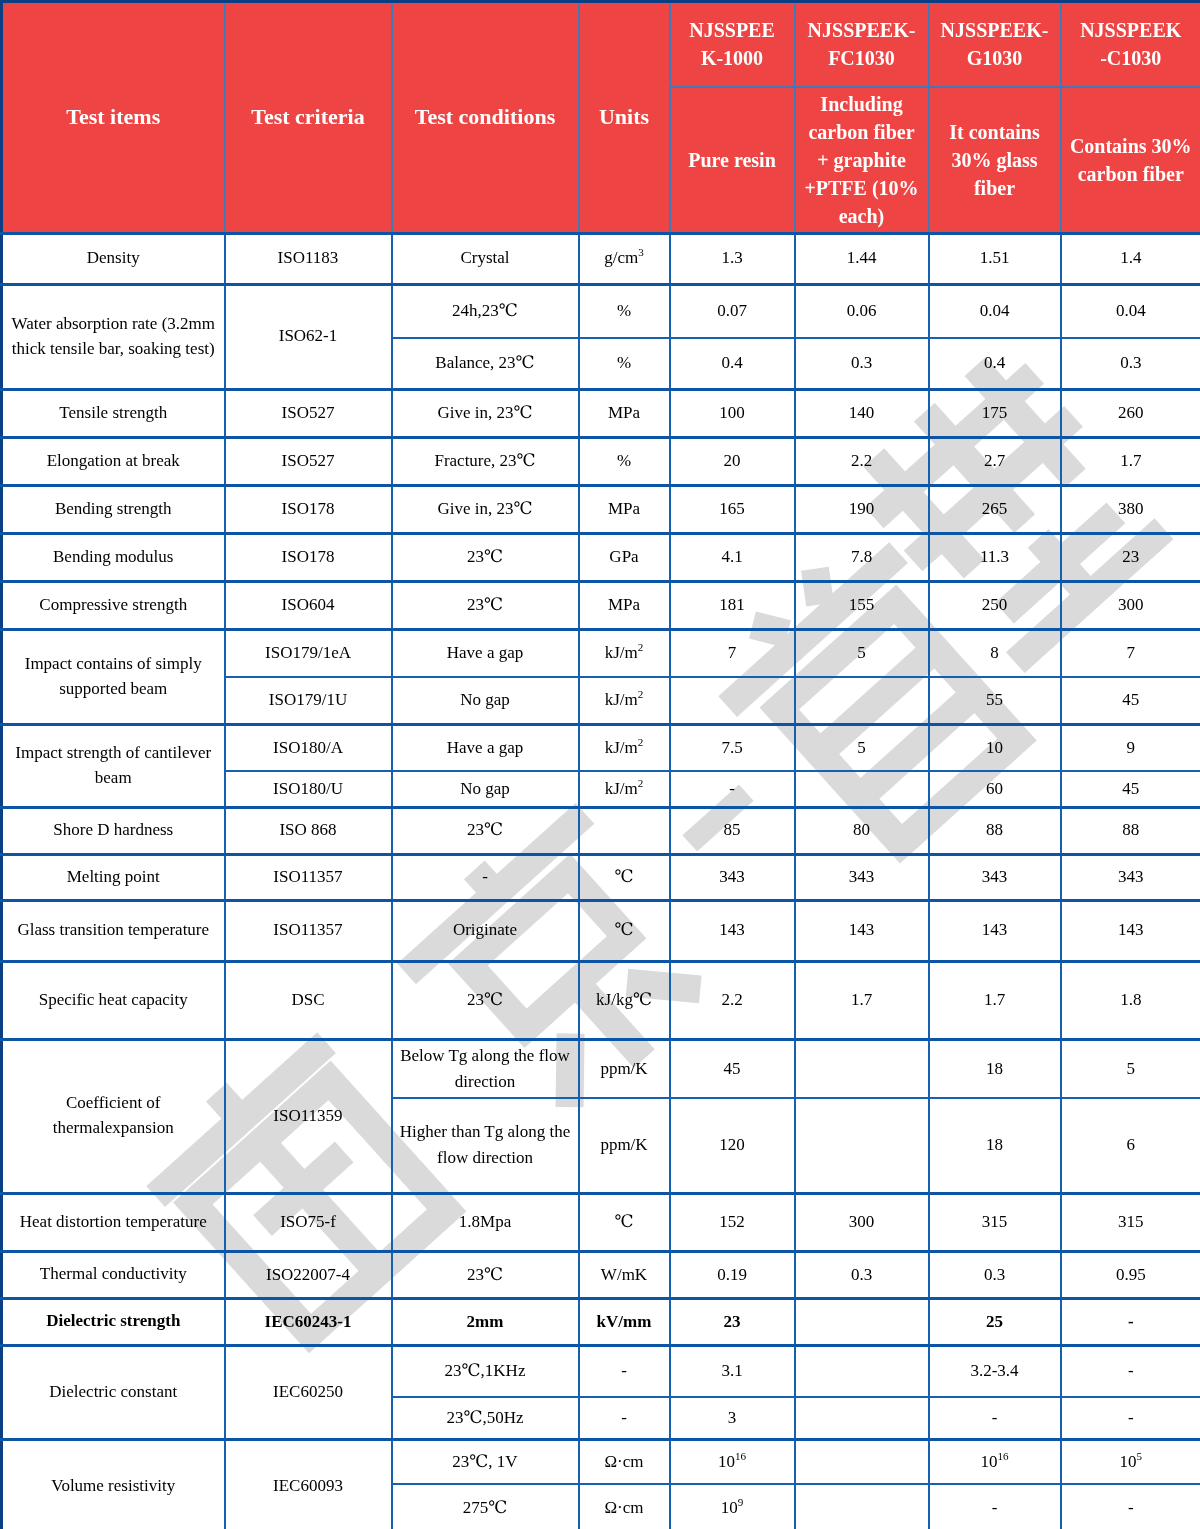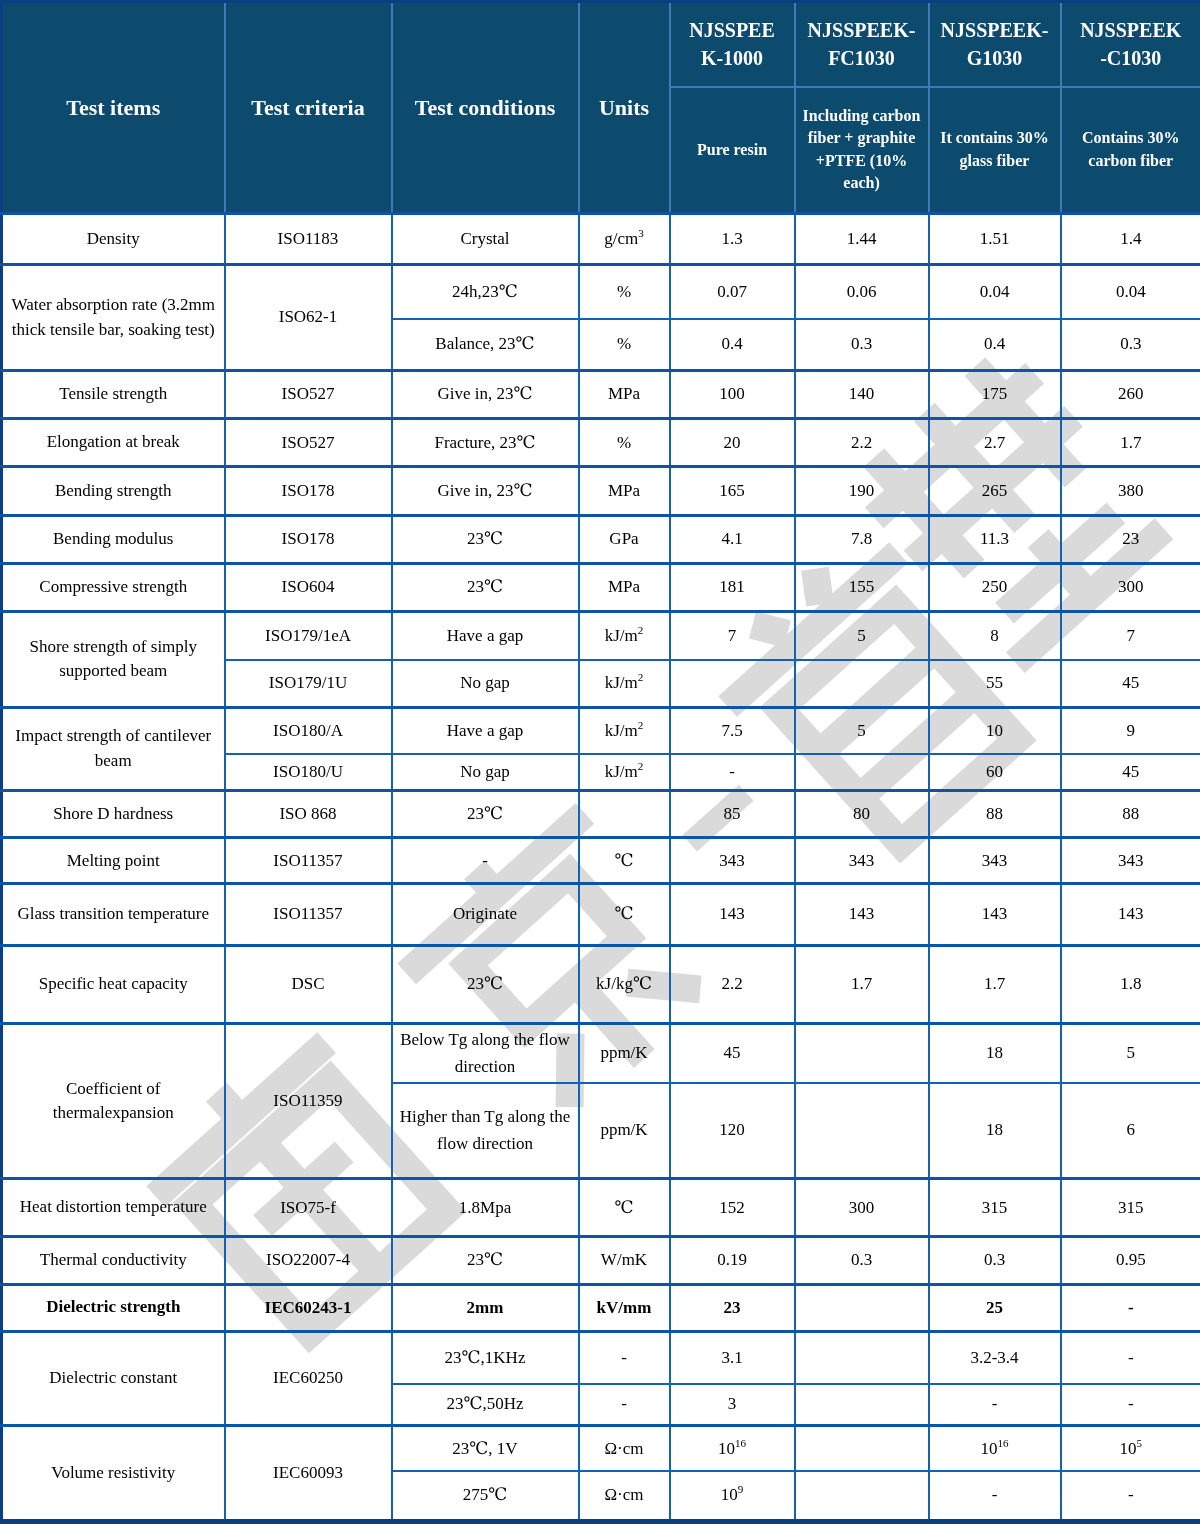--- a/index.html
+++ b/index.html
@@ -1,25 +1,25 @@
 <!DOCTYPE html>
 <html><head>
 <meta charset="utf-8">
 <style>
   html,body{margin:0;padding:0;background:#fff;}
   .page{position:relative;width:1200px;height:1529px;background:#ffffff;overflow:hidden;
         font-family:"Liberation Serif","DejaVu Serif",serif;}
   .wm{position:absolute;left:0;top:0;width:1200px;height:1529px;z-index:0;pointer-events:none;}
   table.spec{position:relative;z-index:1;width:1200px;height:1524px;border-collapse:collapse;
         table-layout:fixed;border:3px solid #0b3e82;border-bottom-width:5px;}
-  thead th{background:#0c4a6e;color:#ffffff;border:2px solid #4179b8;font-weight:bold;
+  thead th{background:#ef4444;color:#ffffff;border:2px solid #4179b8;font-weight:bold;
         text-align:center;vertical-align:middle;padding:2px 4px;}
   th.lhead{font-size:22px;}
   th.pname{font-size:20px;white-space:pre-line;line-height:1.4;}
-  th.pdesc{font-size:16px;line-height:1.4;padding:2px 6px;margin-left:13px;}
+  th.pdesc{font-size:20px;line-height:1.4;padding:2px 6px;margin-left:13px;}
   tbody td{border:2px solid #1461b1;background:transparent;color:#000;text-align:center;
         vertical-align:middle;font-size:17px;line-height:1.55;padding:2px 5px;}
   tbody td.gt{border-top:3px solid #0c55a4;}
   tbody td sup{font-size:0.65em;line-height:0;}
   .c-item{line-height:1.45;}
 </style>
 </head>
 <body>
 
 <div class="page">
@@ -171,21 +171,21 @@
           <td class="c-item gt">Compressive strength</td>
           <td class="c-crit gt">ISO604</td>
           <td class="c-cond gt">23℃</td>
           <td class="c-unit gt">MPa</td>
           <td class="c-val gt">181</td>
           <td class="c-val gt">155</td>
           <td class="c-val gt">250</td>
           <td class="c-val gt">300</td>
         </tr>
         <tr style="height: 48px;">
-          <td class="c-item gt" rowspan="2">Shore strength of simply supported beam</td>
+          <td class="c-item gt" rowspan="2">Impact contains of simply supported beam</td>
           <td class="c-crit gt">ISO179/1eA</td>
           <td class="c-cond gt">Have a gap</td>
           <td class="c-unit gt">kJ/m<sup>2</sup></td>
           <td class="c-val gt">7</td>
           <td class="c-val gt">5</td>
           <td class="c-val gt">8</td>
           <td class="c-val gt">7</td>
         </tr>
         <tr style="height: 47px;">
           <td class="c-crit">ISO179/1U</td>

